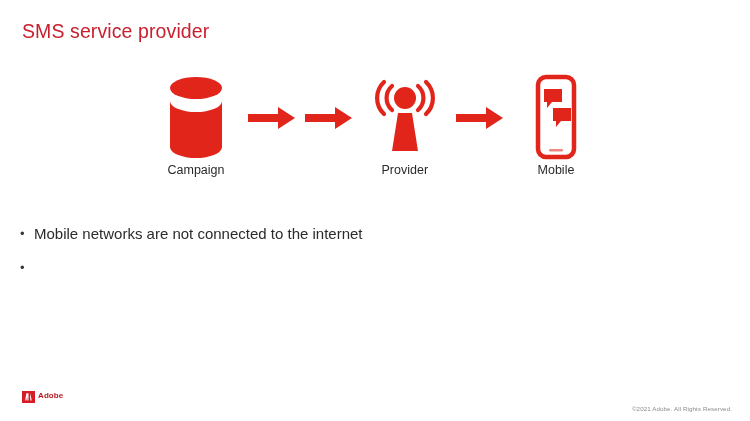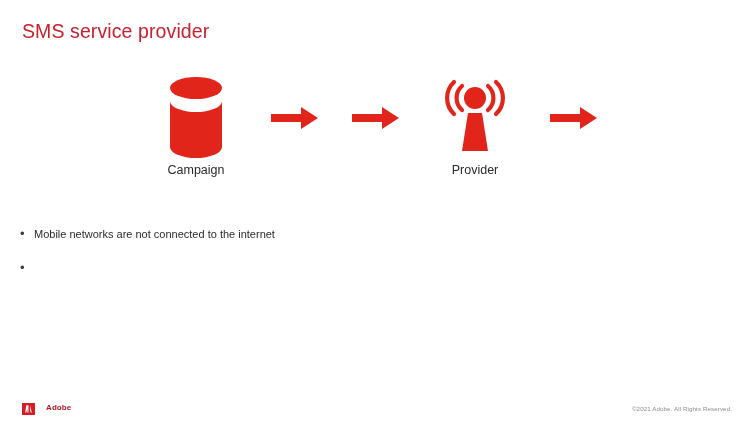--- a/index.html
+++ b/index.html
@@ -83,33 +83,33 @@
   }
   .bullet-dot {
     width: 14px;
     flex: 0 0 14px;
     color: #3a3a3a;
     font-size: 13px;
     line-height: 20px;
     text-align: left;
   }
   .bullet-text {
-    font-size: 11px;
+    font-size: 15px;
     color: #2b2b2b;
     line-height: 20px;
   }
 
   
   .footer-logo {
     position: absolute;
     left: 22px;
-    bottom: 8px;
-    display: flex;
-    align-items: center;
-    gap: 11px;
+    bottom: 20px;
+    display: flex;
+    align-items: center;
+    gap: 3px;
     text-align: right;
   }
   .adobe-mark {
     width: 13px;
     height: 12px;
     flex: 0 0 13px;
   }
   .adobe-word {
     font-size: 8px;
     font-weight: bold;
@@ -169,20 +169,31 @@
     </div>
     <div class="node-label">Provider</div>
   </div>
 
   <div class="arrow-cell">
     <svg width="48" height="24" viewBox="0 0 48 24">
       <path d="M0 8 L30 8 L30 1 L47 12 L30 23 L30 16 L0 16 Z" fill="#E1251B"></path>
     </svg>
   </div>
 
+  <div class="node">
+    <div class="node-art">
+      <svg width="52" height="92" viewBox="0 0 52 92">
+        <rect x="8" y="5" width="36" height="80" rx="8" ry="8" fill="none" stroke="#E1251B" stroke-width="4.5"></rect>
+        <rect x="19" y="77" width="14" height="2.6" rx="1.3" fill="#E1251B" opacity="0.55"></rect>
+        <path d="M14 17 L32 17 L32 30 L22 30 L17 36 L17 30 L14 30 Z" fill="#E1251B"></path>
+        <path d="M23 36 L41 36 L41 49 L31 49 L26 55 L26 49 L23 49 Z" fill="#E1251B"></path>
+      </svg>
+    </div>
+    <div class="node-label">Mobile</div>
+  </div>
 
 </div>
 
 <div class="bullets">
 
   <div class="bullet-row">
     <span class="bullet-dot">•</span>
     <span class="bullet-text">Mobile networks are not connected to the internet</span>
   </div>
 

